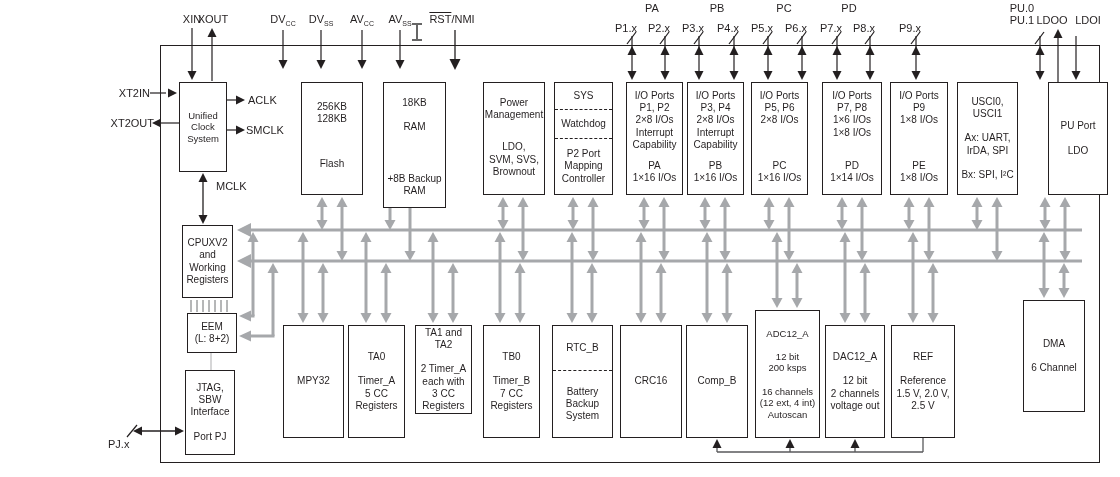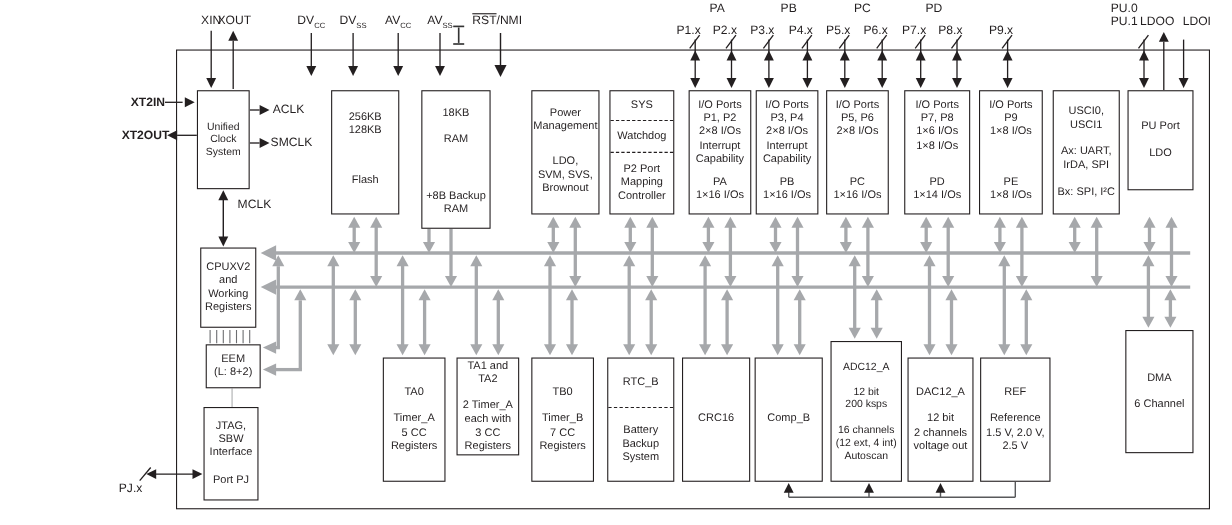--- a/index.html
+++ b/index.html
@@ -15,21 +15,21 @@
   .c{justify-content:center;}
   .sb{justify-content:space-between;padding:18px 1px 24px;gap:25px;}
   .sb2{justify-content:space-between;padding:14px 1px 10px;}
   .sb3{justify-content:space-between;padding:14px 1px 16px;}
   .sbio{justify-content:space-between;padding:7px 1px 10px;}
   .sec{width:100%;display:flex;align-items:center;justify-content:center;}
   .dash{border-bottom:1.5px dashed #231f20;}
   .lbl{position:absolute;z-index:3;font-size:11px;transform:translateX(-50%);
        white-space:nowrap;text-align:center;}
   .lbl-l{position:absolute;z-index:3;font-size:11px;white-space:nowrap;}
-  .lbl-r{position:absolute;z-index:3;font-size:11px;white-space:nowrap;transform:translateX(-100%);font-weight:bold;}
+  .lbl-r{position:absolute;z-index:3;font-size:11px;white-space:nowrap;transform:translateX(-100%);}
   sub{font-size:7px;}
   .ovl{text-decoration:overline;}
 </style>
 </head>
 <body>
 
 <div class="stage">
   <div class="chip"></div>
   <svg class="wires" width="1120" height="477" id="wires">
       <line x1="250" y1="230" x2="1082" y2="230" stroke="#a6a8ab" stroke-width="3"></line>
@@ -384,36 +384,37 @@
     <div>PE
 1×8 I/Os</div>
   </div>
   <div class="blk c" style="left:957px;top:82px;width:61px;height:113px">USCI0,
 USCI1
 
 Ax: UART,
 IrDA, SPI
 
 Bx: SPI, I²C</div>
-  <div class="blk c" style="left:1025px;top:82px;width:60px;height:91px">PU Port
+  <div class="blk c" style="left:1048px;top:82px;width:60px;height:113px">PU Port
 
 LDO</div>
 
   <div class="blk c" style="left:182px;top:225px;width:51px;height:73px">CPUXV2
 and
 Working
 Registers</div>
   <div class="blk c" style="left:187px;top:313px;width:50px;height:40px">EEM
 (L: 8+2)</div>
   <div class="blk c" style="left:185px;top:370px;width:50px;height:85px">JTAG,
 SBW
 Interface
 
 Port PJ</div>
 
+  <div class="blk c" style="left:283px;top:325px;width:61px;height:113px">MPY32</div>
   <div class="blk c" style="left:348px;top:325px;width:57px;height:113px">TA0
 
 Timer_A
 5 CC
 Registers</div>
   <div class="blk c" style="left:415px;top:325px;width:57px;height:89px">TA1 and
 TA2
 
 2 Timer_A
 each with

